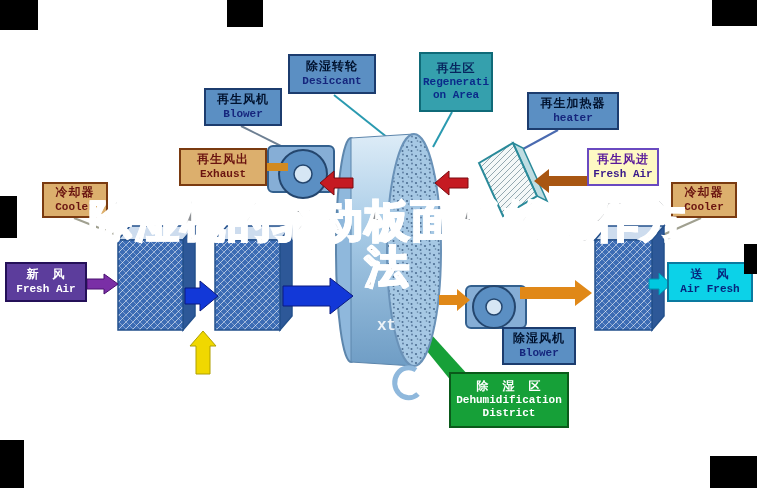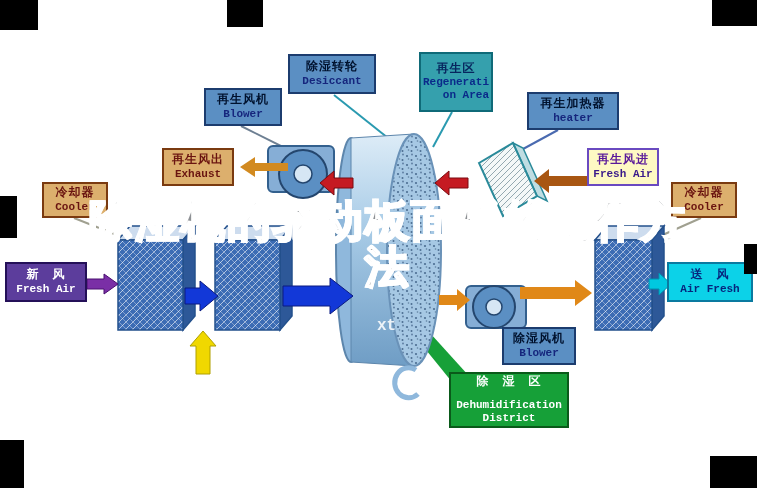--- a/index.html
+++ b/index.html
@@ -8,32 +8,32 @@
   svg.diagram{position:absolute;left:0;top:0;z-index:1;}
   .label{position:absolute;z-index:3;display:flex;flex-direction:column;align-items:center;
          justify-content:center;text-align:center;border:2px solid;box-sizing:border-box;
          line-height:1.2;padding:1px 2px;}
   .label .zh{font-size:12px;font-weight:700;letter-spacing:1px;white-space:pre;}
   .label .en{font-size:11px;font-weight:700;}
   .break-all{word-break:break-all;}
   .lbl-blue{background:#5b8fc3;border-color:#1c3c6e;}
   .lbl-blue .zh{color:#00122e;} .lbl-blue .en{color:#16267d;}
   .lbl-teal{background:#35a0ad;border-color:#0f6a78;}
-  .lbl-teal .zh{color:#07265e;} .lbl-teal .en{color:#0a2a8a;text-align:right;}
+  .lbl-teal .zh{color:#07265e;} .lbl-teal .en{color:#0a2a8a;}
   .lbl-tan{background:#dcaf6d;border-color:#7a3a10;}
   .lbl-tan .zh,.lbl-tan .en{color:#6a1410;}
   .lbl-lav{background:#fef9c3;border-color:#6a4ac0;}
   .lbl-lav .zh{color:#5a1a9a;} .lbl-lav .en{color:#3a1a8a;}
   .lbl-purple{background:#5c3d9c;border-color:#241058;justify-content:center;}
   .lbl-purple .zh,.lbl-purple .en{color:#ffffff;}
   .lbl-cyan{background:#0cd2e8;border-color:#0a7aa0;}
   .lbl-cyan .zh,.lbl-cyan .en{color:#07257d;}
   .lbl-yellow{background:#e8e400;border-color:#7a7a00;}
   .lbl-yellow .zh,.lbl-yellow .en{color:#14140a;}
-  .lbl-green{background:#16a038;border-color:#0a5a1a;justify-content:space-between;}
+  .lbl-green{background:#16a038;border-color:#0a5a1a;}
   .lbl-green .zh,.lbl-green .en{color:#ffffff;}
   .black-box{position:absolute;background:#000;z-index:4;}
   .watermark{position:absolute;left:0;right:0;top:201px;z-index:5;text-align:center;
              font-weight:700;font-size:44px;line-height:1.05;letter-spacing:2px;
              color:#8d9094;-webkit-text-stroke:2px #ffffff;
              text-shadow:1px 1px 0 #fff,-1px -1px 0 #fff,1px -1px 0 #fff,-1px 1px 0 #fff;
              pointer-events:none;}
   .cyl-mark{position:absolute;left:377px;top:317px;z-index:2;color:rgba(255,255,255,.85);
             font-size:16px;font-weight:700;}
 </style>
@@ -147,21 +147,21 @@
   <div class="label lbl-blue" style="left:204px;top:88px;width:78px;height:38px">
     <span class="zh">再生风机</span>
     <span class="en">Blower</span>
   </div>
 
   <div class="label lbl-blue" style="left:527px;top:92px;width:92px;height:38px">
     <span class="zh">再生加热器</span>
     <span class="en">heater</span>
   </div>
 
-  <div class="label lbl-tan" style="left:162px;top:148px;width:72px;height:38px">
+  <div class="label lbl-tan" style="left:179px;top:148px;width:88px;height:38px">
     <span class="zh">再生风出</span>
     <span class="en">Exhaust</span>
   </div>
 
   <div class="label lbl-lav" style="left:587px;top:148px;width:72px;height:38px">
     <span class="zh">再生风进</span>
     <span class="en">Fresh Air</span>
   </div>
 
   <div class="label lbl-tan" style="left:42px;top:182px;width:66px;height:36px">

